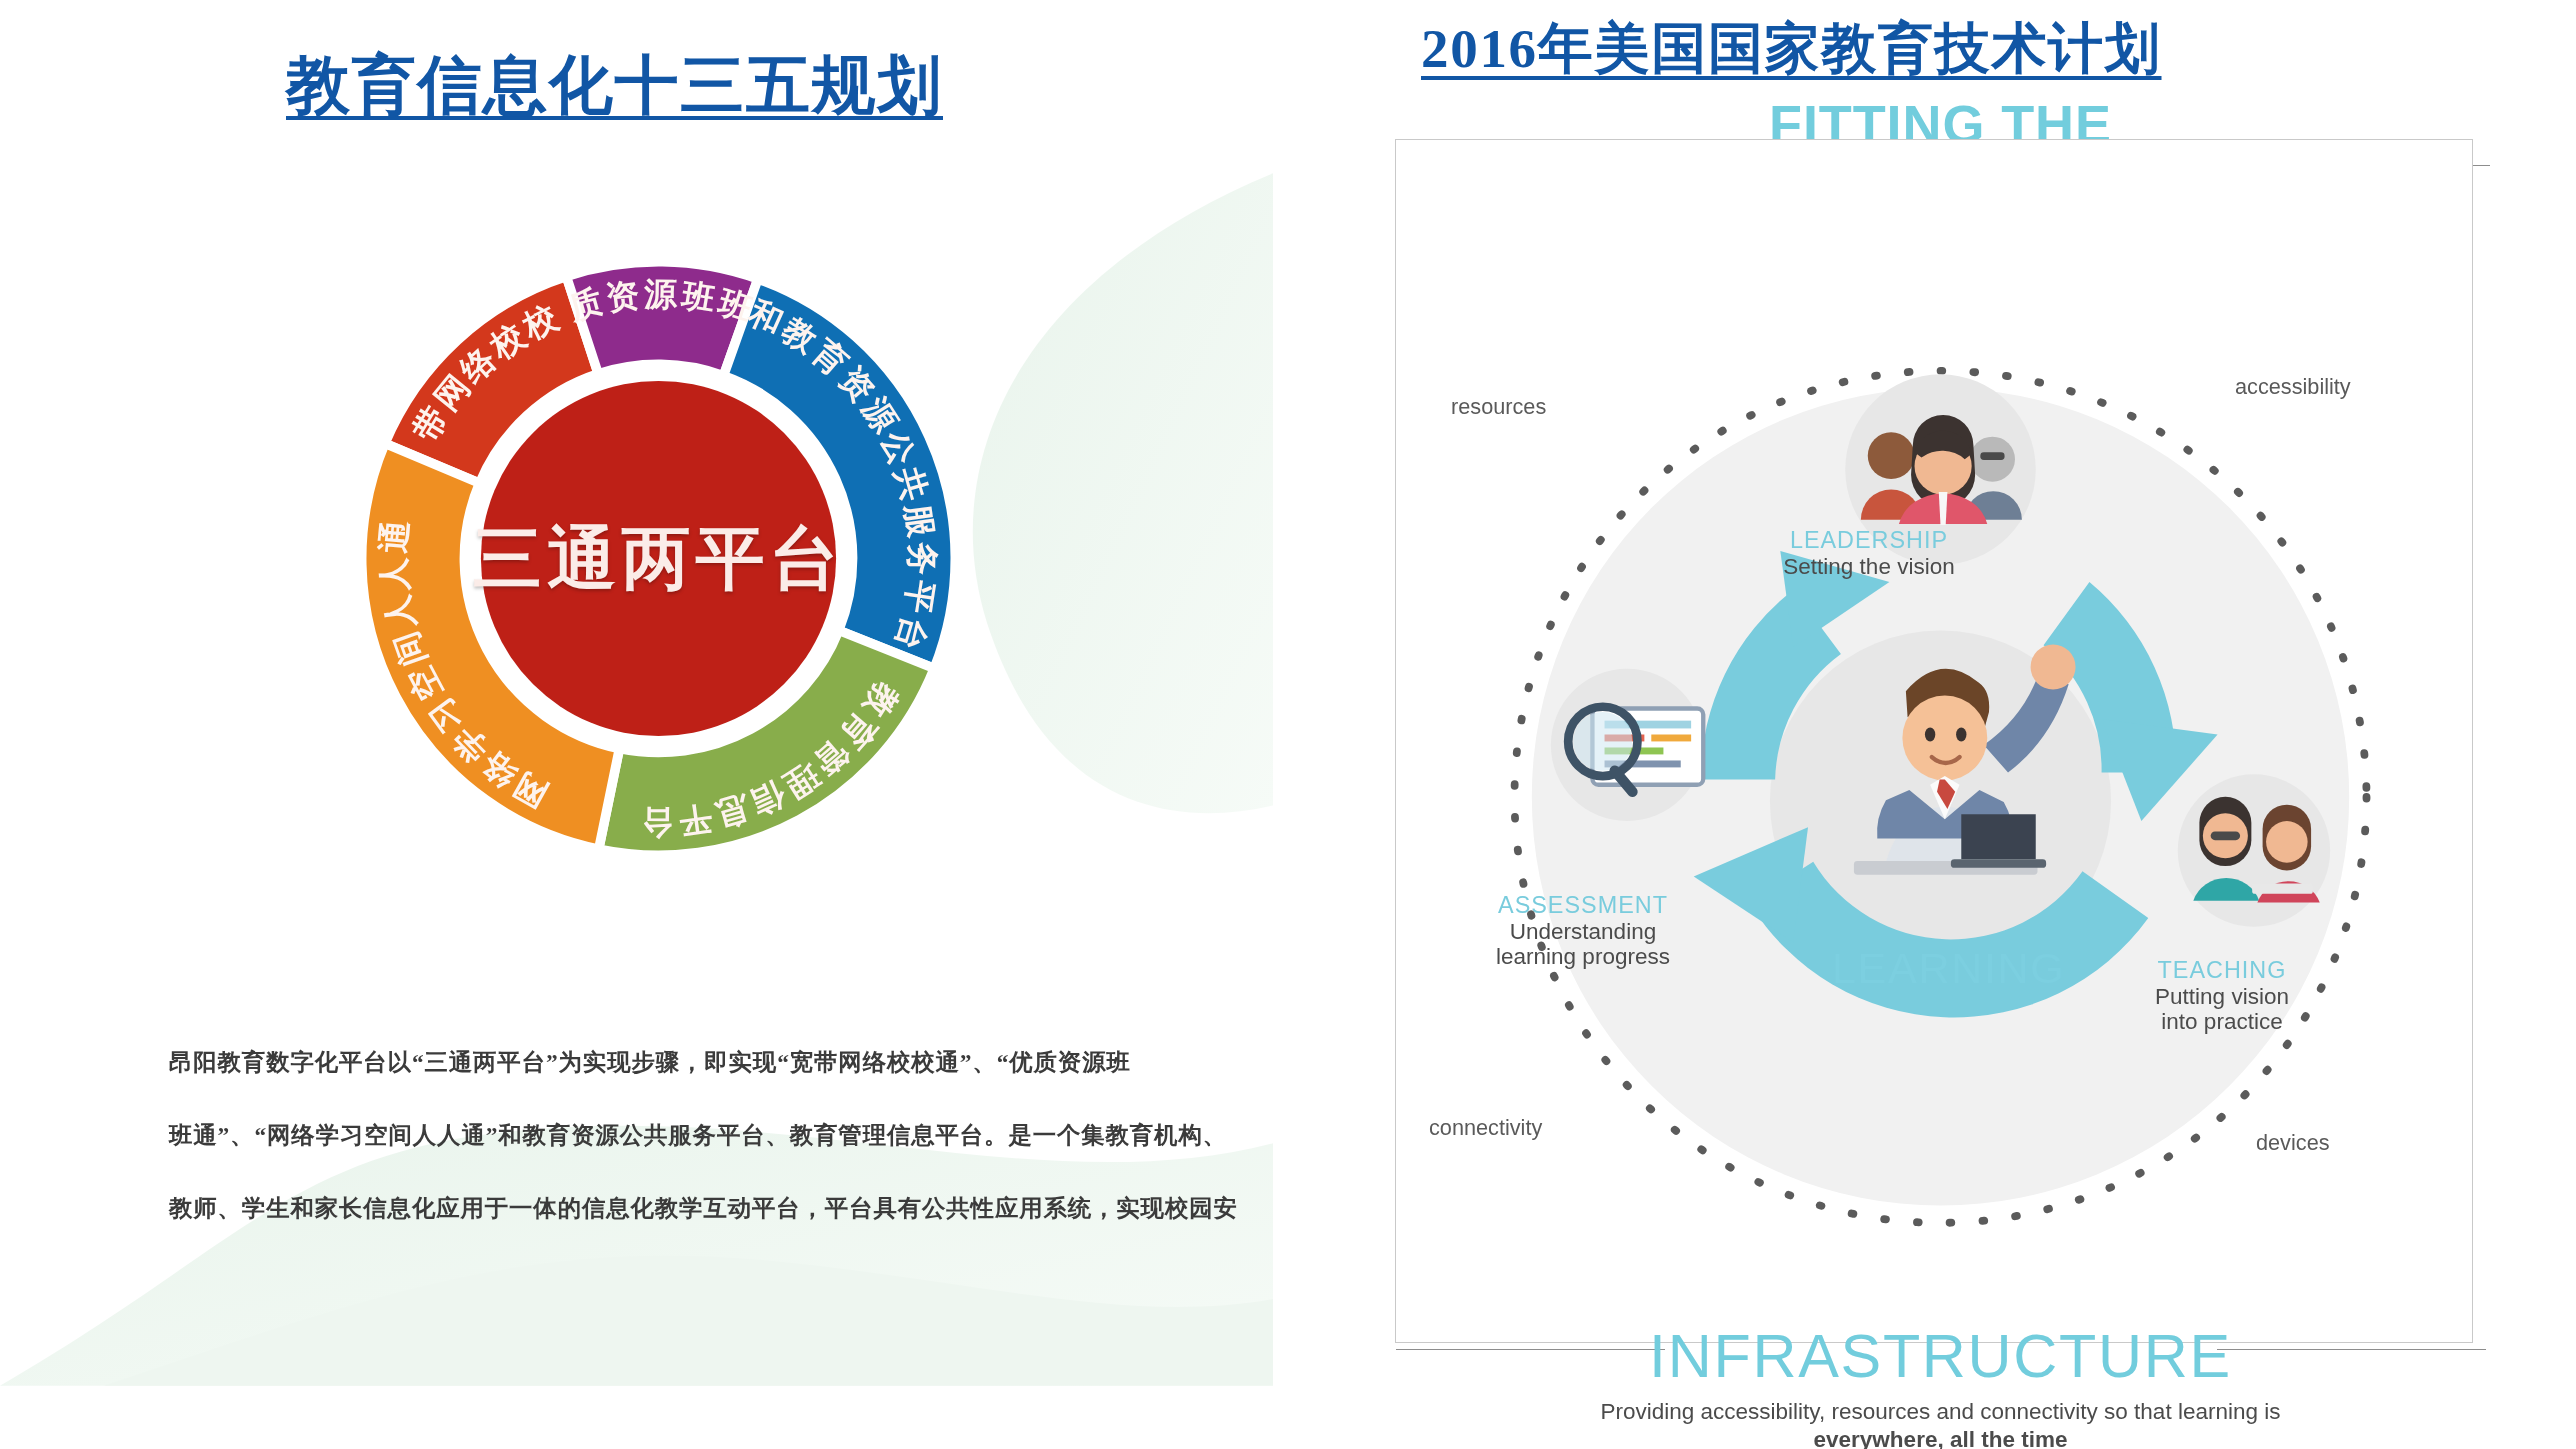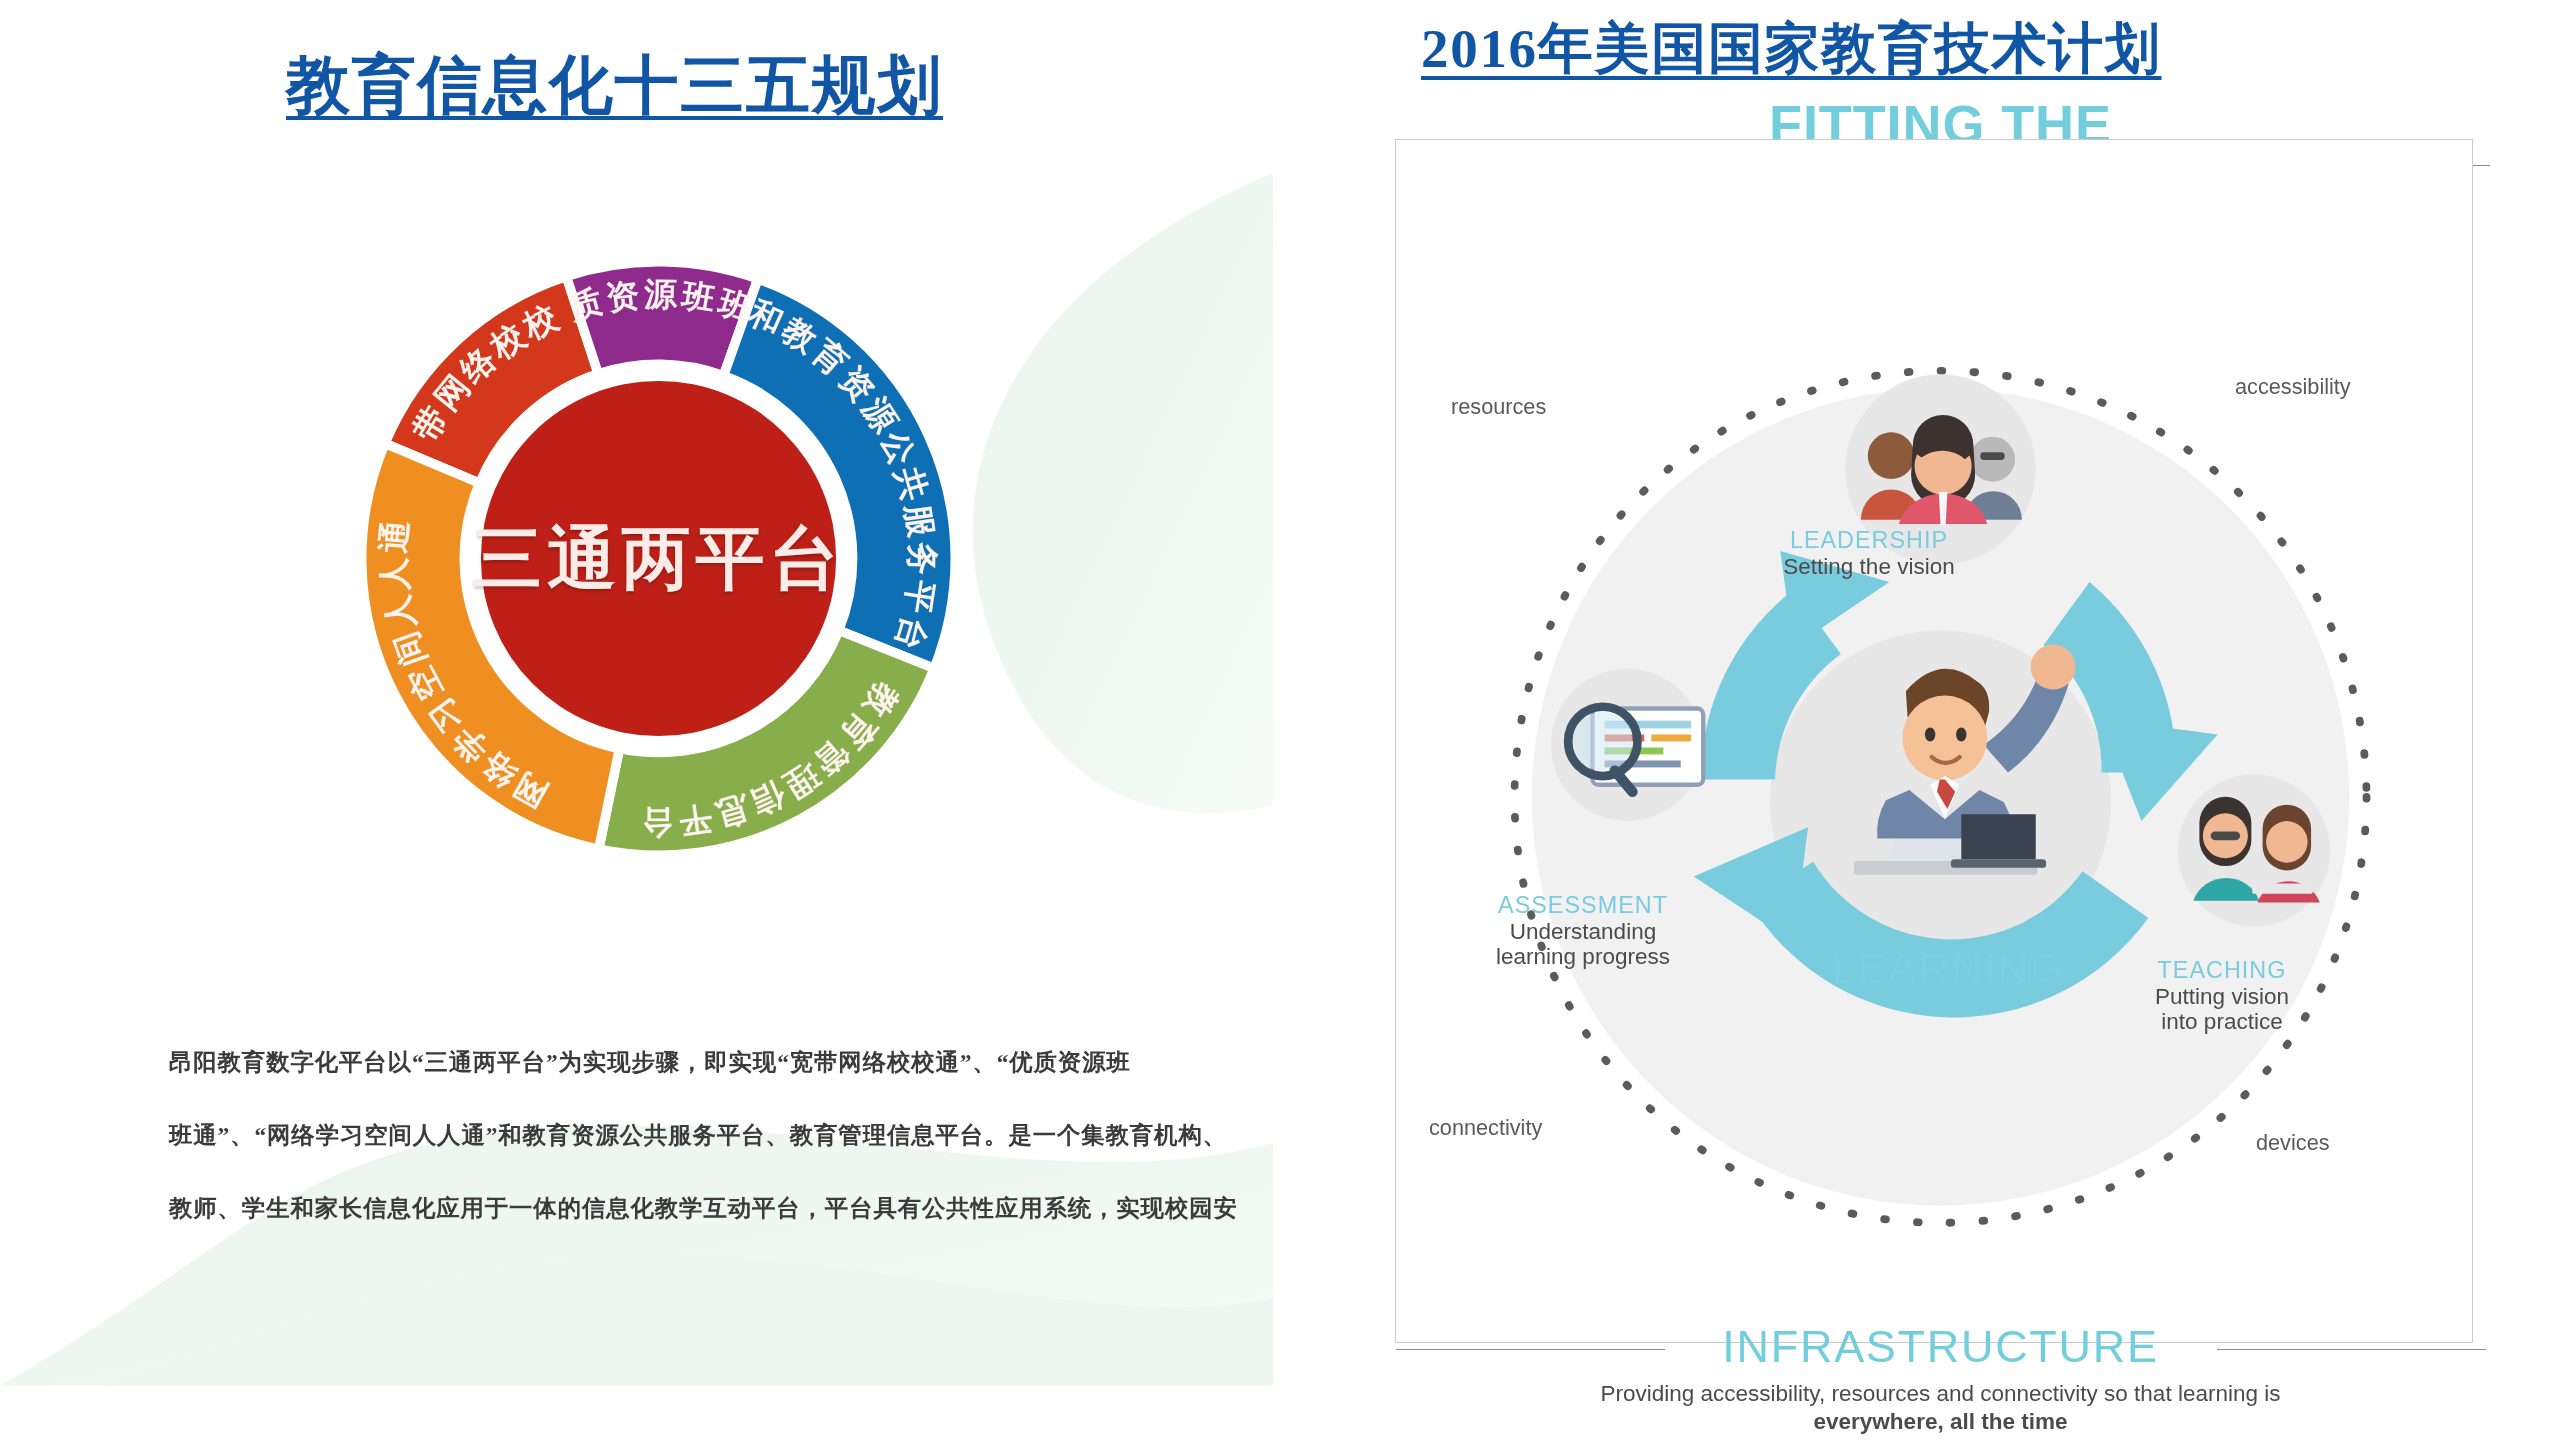--- a/index.html
+++ b/index.html
@@ -70,21 +70,21 @@
   .node-lbl{position:absolute;text-align:center;width:286px;}
   .node-lbl .hd{color:#79ccdd;font-size:23.4px;letter-spacing:1px;font-family:"Liberation Sans",sans-serif;}
   .node-lbl .sb{color:#4b4b4b;font-size:22.5px;line-height:1.12;font-family:"Liberation Sans",sans-serif;}
 
   .learning-lbl{
     position:absolute;color:#7ccfe0;font-size:43px;letter-spacing:1.7px;
     font-family:"Liberation Sans",sans-serif;white-space:nowrap;
   }
 
   .infra-block{position:absolute;left:1386px;top:1321px;width:1109px;text-align:center;}
-  .infra-title{color:#72cddd;font-size:45px;letter-spacing:1.7px;font-family:"Liberation Sans",sans-serif;}
+  .infra-title{color:#72cddd;font-size:61px;letter-spacing:1.7px;font-family:"Liberation Sans",sans-serif;}
   .infra-rule-l,.infra-rule-r{position:absolute;top:1349px;height:0.9px;background:#8d8d8d;}
   .infra-rule-l{left:1396px;width:269px;}
   .infra-rule-r{left:2217px;width:269px;}
   .infra-sub{margin-top:7px;color:#4b4b4b;font-size:22.5px;line-height:1.25;font-family:"Liberation Sans",sans-serif;}
   .infra-sub b{font-weight:bold;}
 </style>
 </head>
 <body>
 
 <div class="slide">

